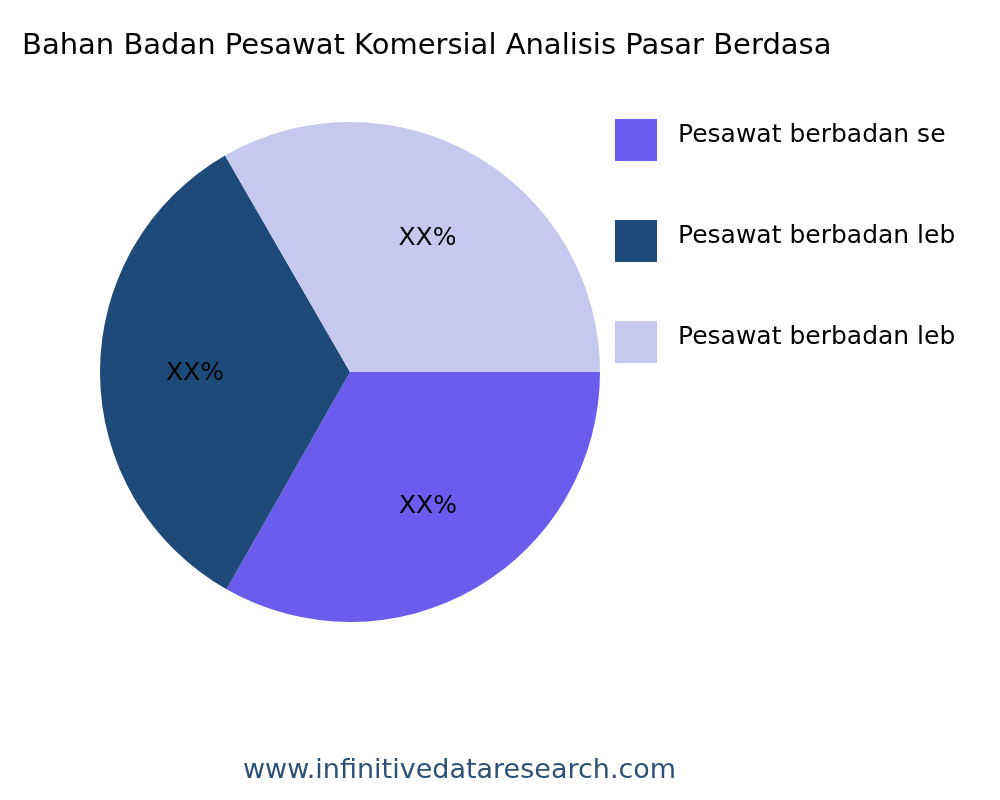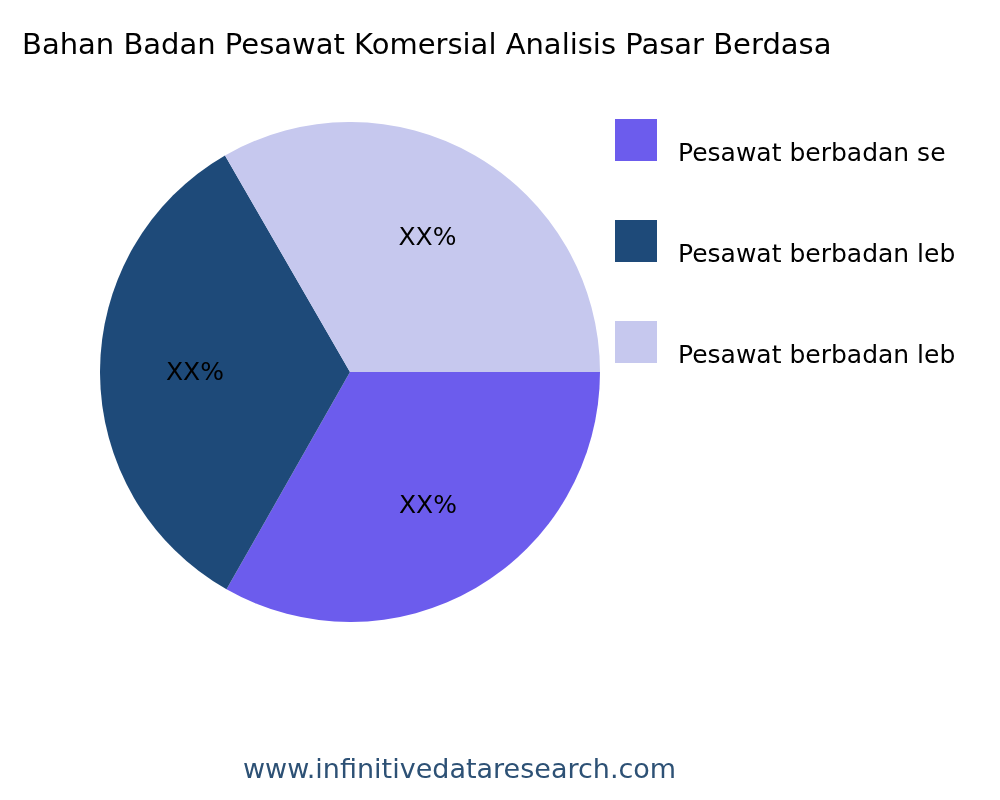--- a/index.html
+++ b/index.html
@@ -73,21 +73,21 @@
   .legend-swatch {
     width: 42px;
     height: 42px;
     flex: 0 0 42px;
     margin-top: 7px;
   }
   .legend-label {
     margin-left: 21px;
     font-size: 25px;
     line-height: 42px;
-    margin-top: 20px;
+    margin-top: 1px;
     color: #000000;
     white-space: nowrap;
   }
 
   
   #footer-url {
     position: absolute;
     left: 0;
     right: 0;
     top: 752px;

